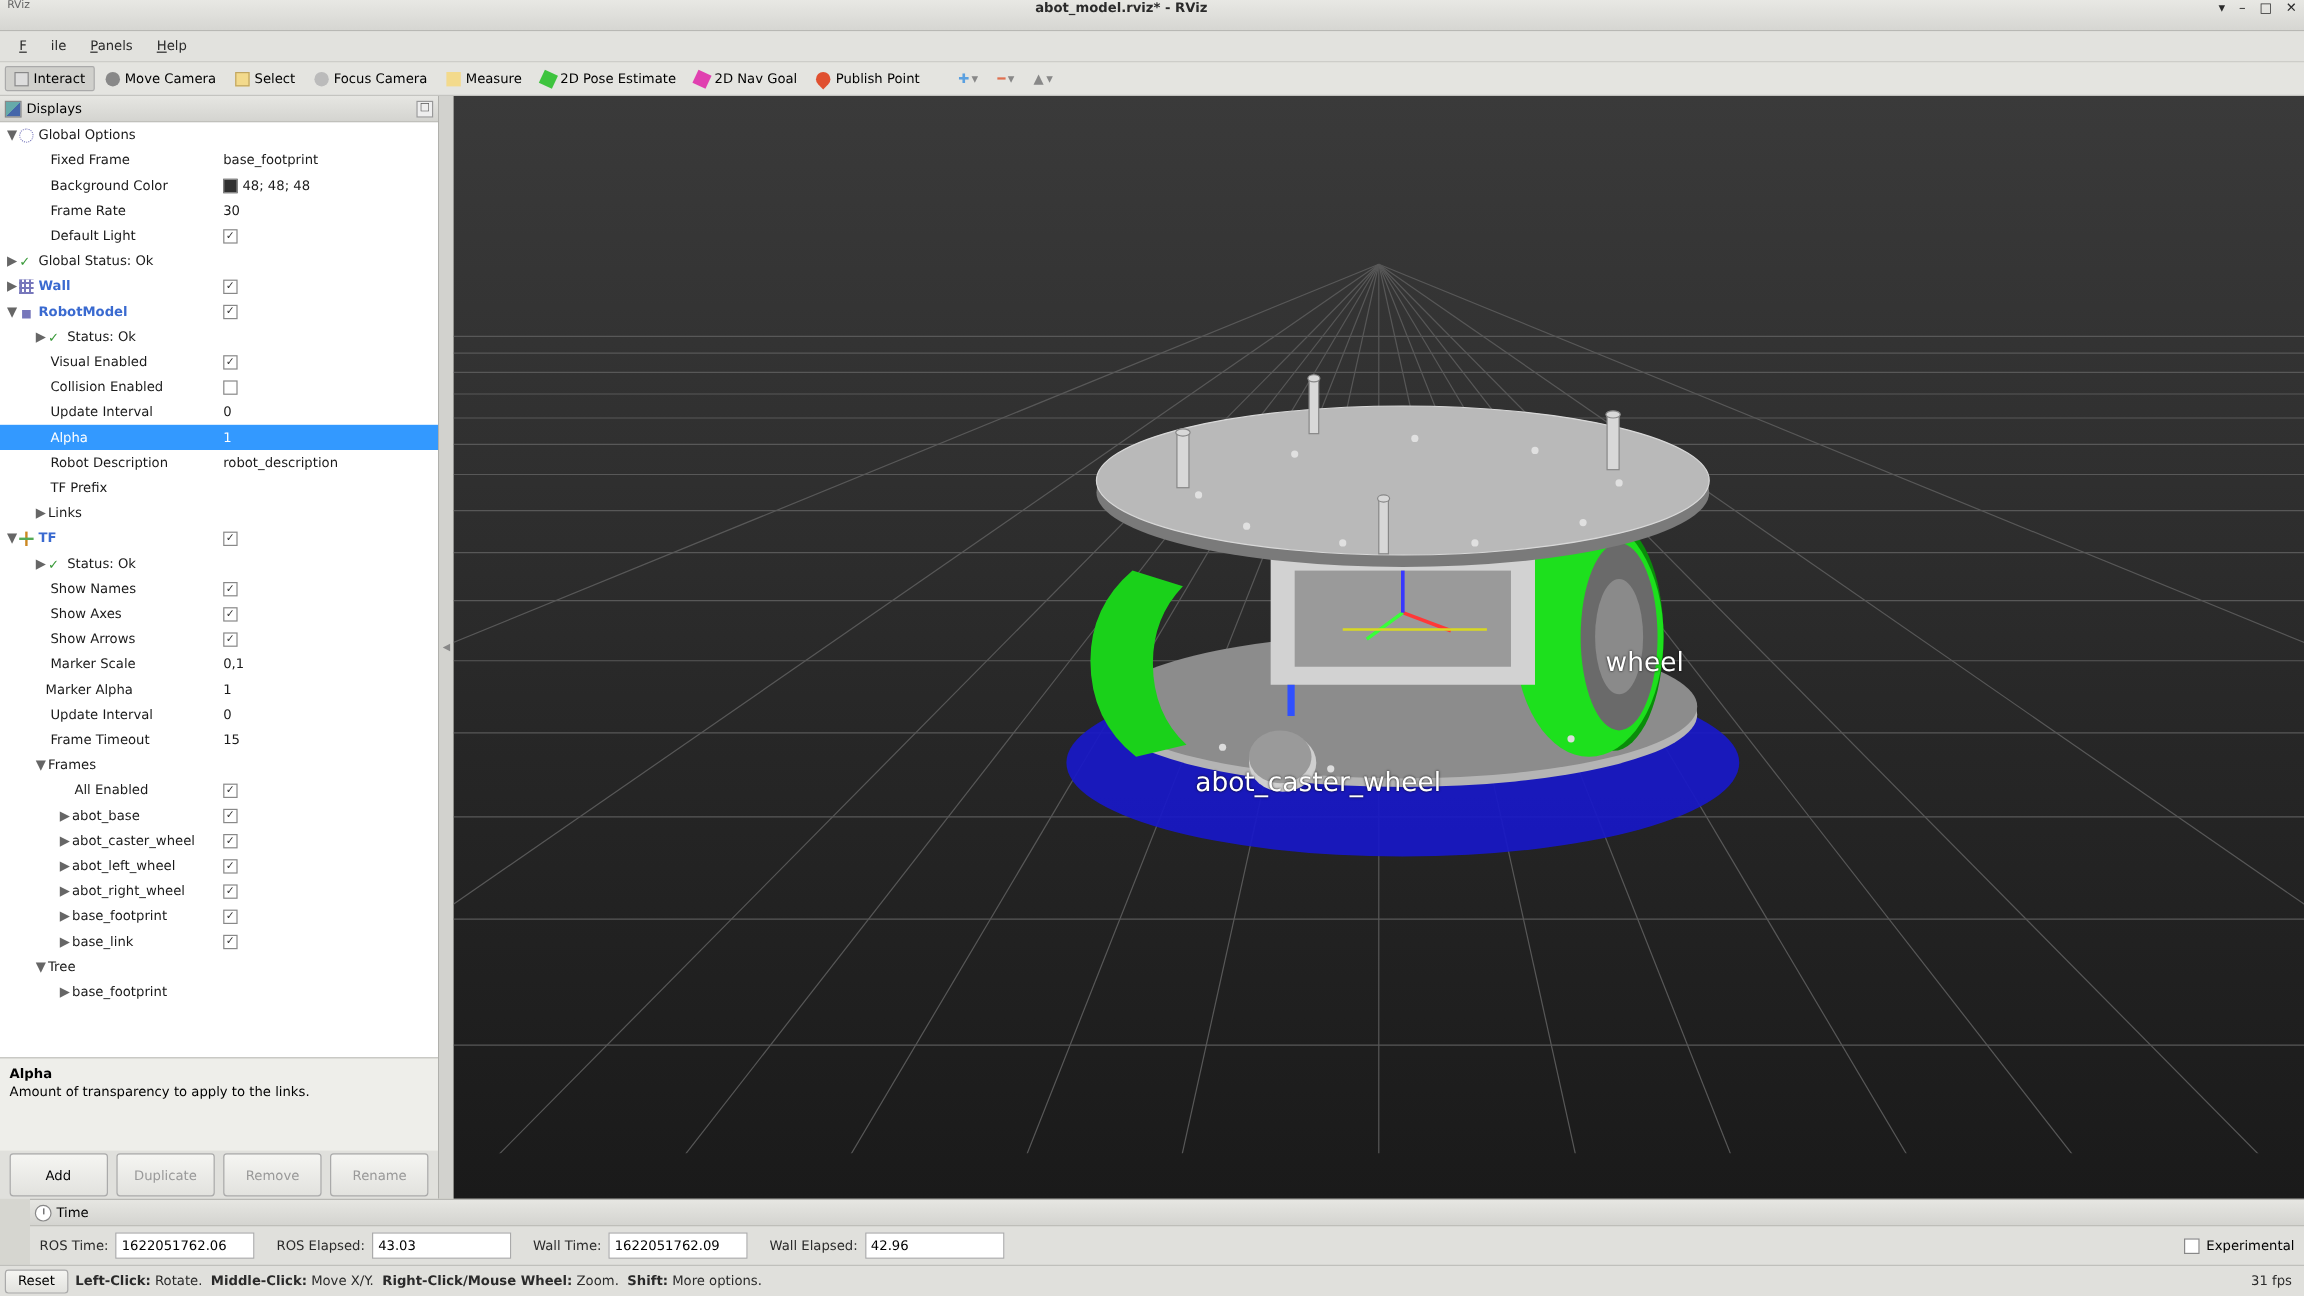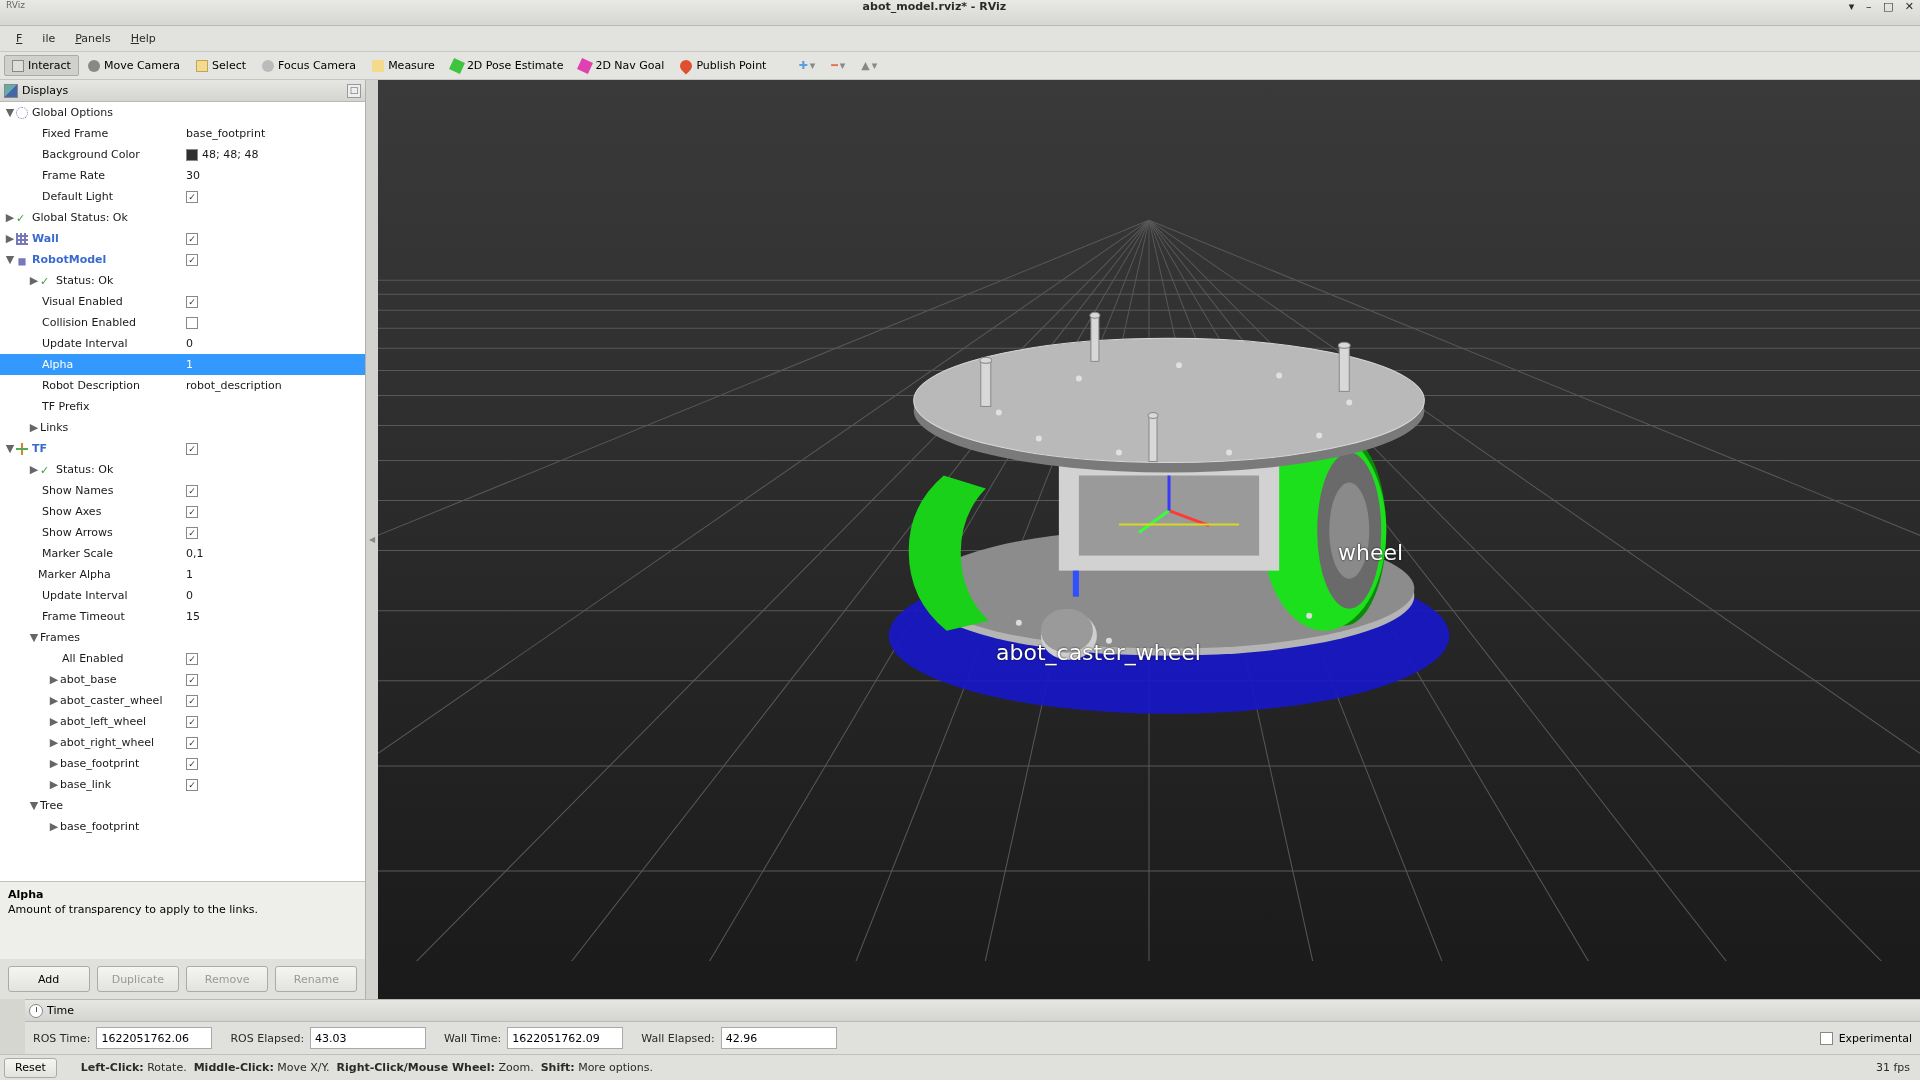--- a/index.html
+++ b/index.html
@@ -61,21 +61,21 @@
 .trow .label.link { color:#3a6ad0; font-weight:bold; }
 .trow.sel .label { color:#fff; }
 .trow .val { position:absolute; left:186px; right:4px; color:#1a1a1a; display:flex; align-items:center; }
 .trow.sel .val { color:#fff; }
 .trow .colorswatch { width:12px; height:12px; background:#303030; border:1px solid #888; margin-right:4px; display:inline-block; }
 
 .helpbox { height:78px; background:#eeeeea; border-top:1px solid #c0c0bc; padding:6px 8px; }
 .helpbox .ht { font-weight:bold; margin-bottom:2px; }
 
 .btnrow { height:40px; display:flex; align-items:center; justify-content:space-around; padding:6px 4px; background:#e0e0dc; }
-.btnrow button { width:82px; height:26px; background:linear-gradient(#f5f5f2,#e2e2de); border:1px solid #aaa; border-radius:3px; cursor:pointer; }
+.btnrow button { width:82px; height:36px; background:linear-gradient(#f5f5f2,#e2e2de); border:1px solid #aaa; border-radius:3px; cursor:pointer; }
 .btnrow button:disabled { color:#999; cursor:default; }
 
 
 .splitgrip { width:12px; display:flex; align-items:center; justify-content:center; background:#d2d2ce; cursor:col-resize; color:#888; font-size:8px; }
 
 
 .viewport { flex:1; background:linear-gradient(#3a3a3a,#2f2f2f 35%,#262626 60%,#1a1a1a); position:relative; overflow:hidden; }
 .viewport svg { position:absolute; inset:0; }
 .label3d { position:absolute; color:#fff; font-size:22px; text-shadow:0 0 2px #000; }
 
@@ -84,21 +84,21 @@
 .timepanel .panelhdr .ticon2 { width:14px; height:14px; border:1px solid #888; border-radius:50%; background:#fff; display:inline-block; margin-right:4px; position:relative; }
 .timepanel .panelhdr .ticon2::after { content:""; position:absolute; left:6px; top:2px; width:1px; height:5px; background:#555; }
 .timerow { height:32px; background:#e0e0dc; display:flex; align-items:center; padding:0 8px; }
 .timerow .tlbl { margin-right:6px; color:#2a2a2a; }
 .timerow input { width:116px; height:22px; background:#fff; border:1px solid #aaa; padding:0 4px; margin-right:18px; }
 .timerow .flex { flex:1; }
 .timerow .expchk { width:13px; height:13px; border:1px solid #888; background:#fff; margin-right:6px; display:inline-block; cursor:pointer; }
 
 
 .statusbar { height:26px; background:#e0e0dc; display:flex; align-items:center; border-top:1px solid #c0c0bc; padding:0 4px; }
-.statusbar button { height:20px; padding:0 10px; background:linear-gradient(#f5f5f2,#e2e2de); border:1px solid #aaa; border-radius:3px; margin-right:24px; cursor:pointer; }
+.statusbar button { height:20px; padding:0 10px; background:linear-gradient(#f5f5f2,#e2e2de); border:1px solid #aaa; border-radius:3px; margin-right:6px; cursor:pointer; }
 .statusbar .statustext { color:#2a2a2a; }
 .statusbar .statustext b { font-weight:bold; }
 .statusbar .fps { margin-left:auto; padding-right:6px; color:#2a2a2a; }
 
 
 .tree::-webkit-scrollbar { width:14px; }
 .tree::-webkit-scrollbar-track { background:#eee; }
 .tree::-webkit-scrollbar-thumb { background:#c0c0bc; border:1px solid #aaa; }
 </style>
 </head>

